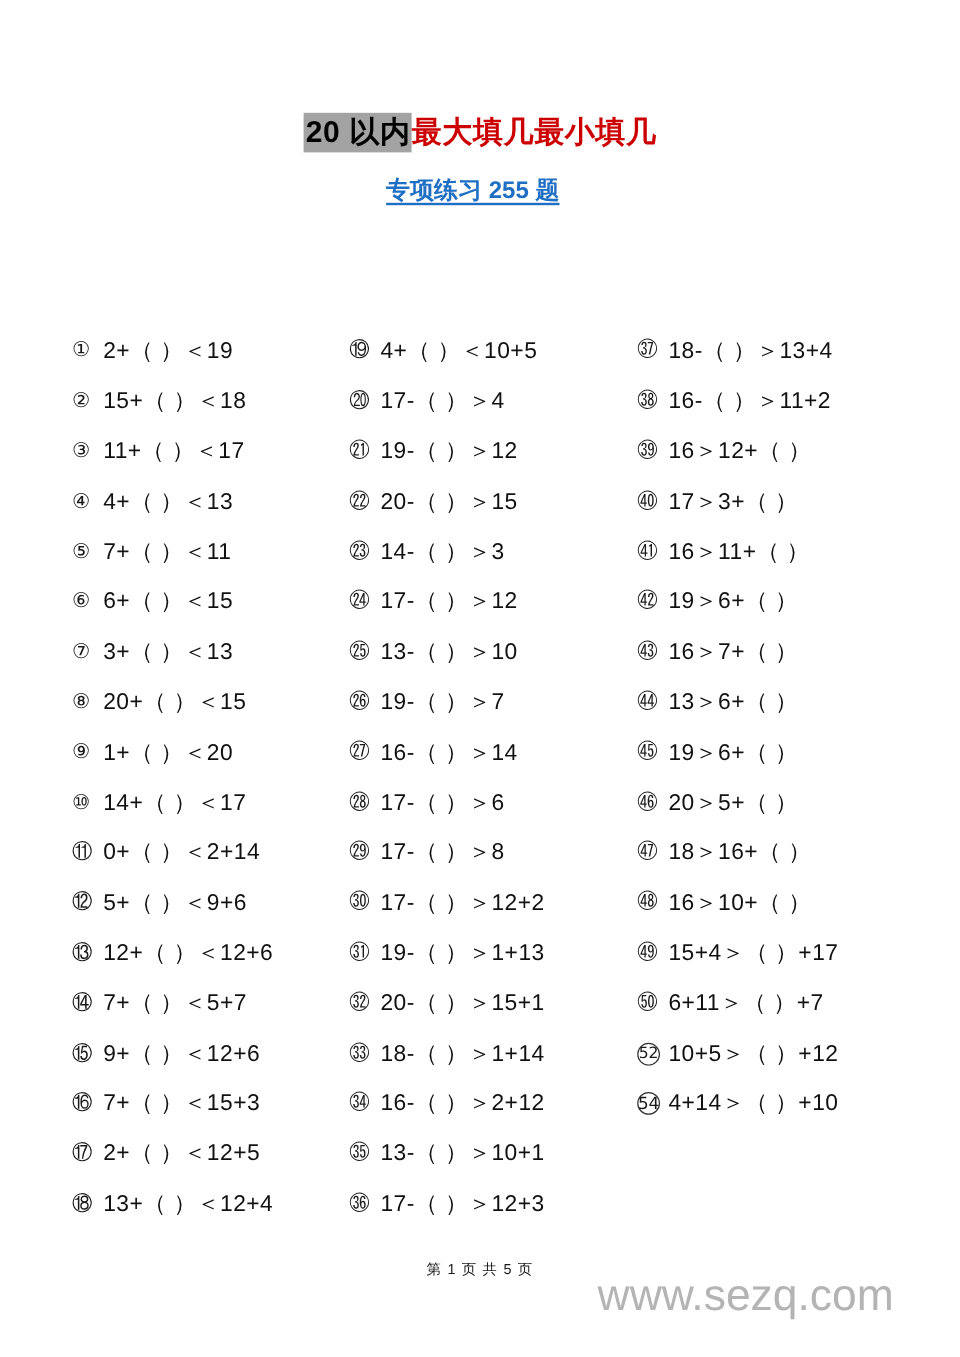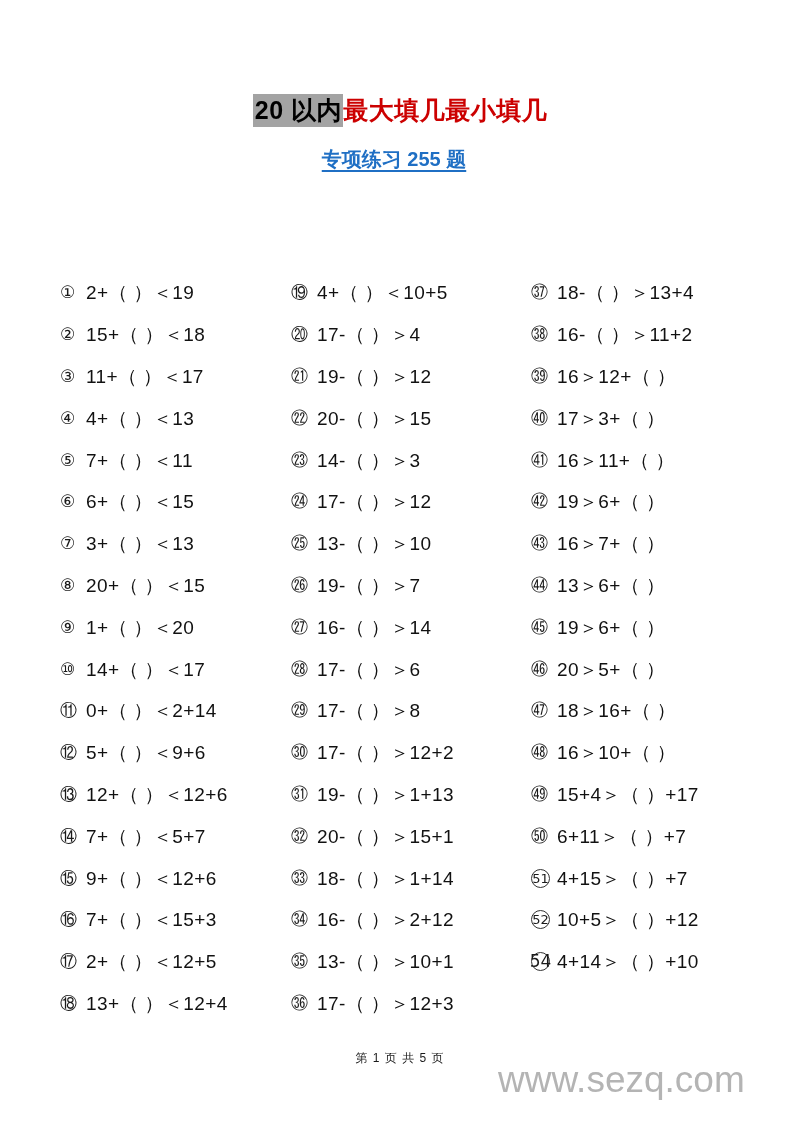--- a/index.html
+++ b/index.html
@@ -364,29 +364,25 @@
         </div>
       <div class="prob">
           <span class="prob-num">㊾</span>
           <span class="prob-body">15+4＞（    ）+17</span>
         </div>
       <div class="prob">
           <span class="prob-num">㊿</span>
           <span class="prob-body">6+11＞（    ）+7</span>
         </div>
       <div class="prob">
-          <span class="prob-num circled" style="position: relative; display: inline-flex; align-items: center; justify-content: center; width: 19px; height: 19px; font-size: 13px; border: 1px solid rgb(51, 51, 51); border-radius: 50%; box-sizing: border-box; margin-right: 7px;">51</span>
-          <span class="prob-body">4+15＞（    ）+7</span>
-        </div>
-      <div class="prob">
           <span class="prob-num circled" style="position: relative; display: inline-flex; align-items: center; justify-content: center; width: 19px; height: 19px; font-size: 13px; border: 1px solid rgb(51, 51, 51); border-radius: 50%; box-sizing: border-box; margin-right: 7px;">52</span>
           <span class="prob-body">10+5＞（    ）+12</span>
         </div>
       <div class="prob">
-          <span class="prob-num circled" style="position: relative; display: inline-flex; align-items: center; justify-content: center; width: 19px; height: 19px; font-size: 17px; border: 1px solid rgb(51, 51, 51); border-radius: 50%; box-sizing: border-box; margin-right: 7px;">54</span>
+          <span class="prob-num circled" style="position: relative; display: inline-flex; align-items: center; justify-content: center; width: 19px; height: 19px; font-size: 14px; border: 1px solid rgb(51, 51, 51); border-radius: 50%; box-sizing: border-box; margin-right: 7px;">54</span>
           <span class="prob-body">4+14＞（    ）+10</span>
         </div>
     </div>
 
   </div>
 
   <div class="footer">
     <span>第 1 页 共 5 页</span>
   </div>
 

